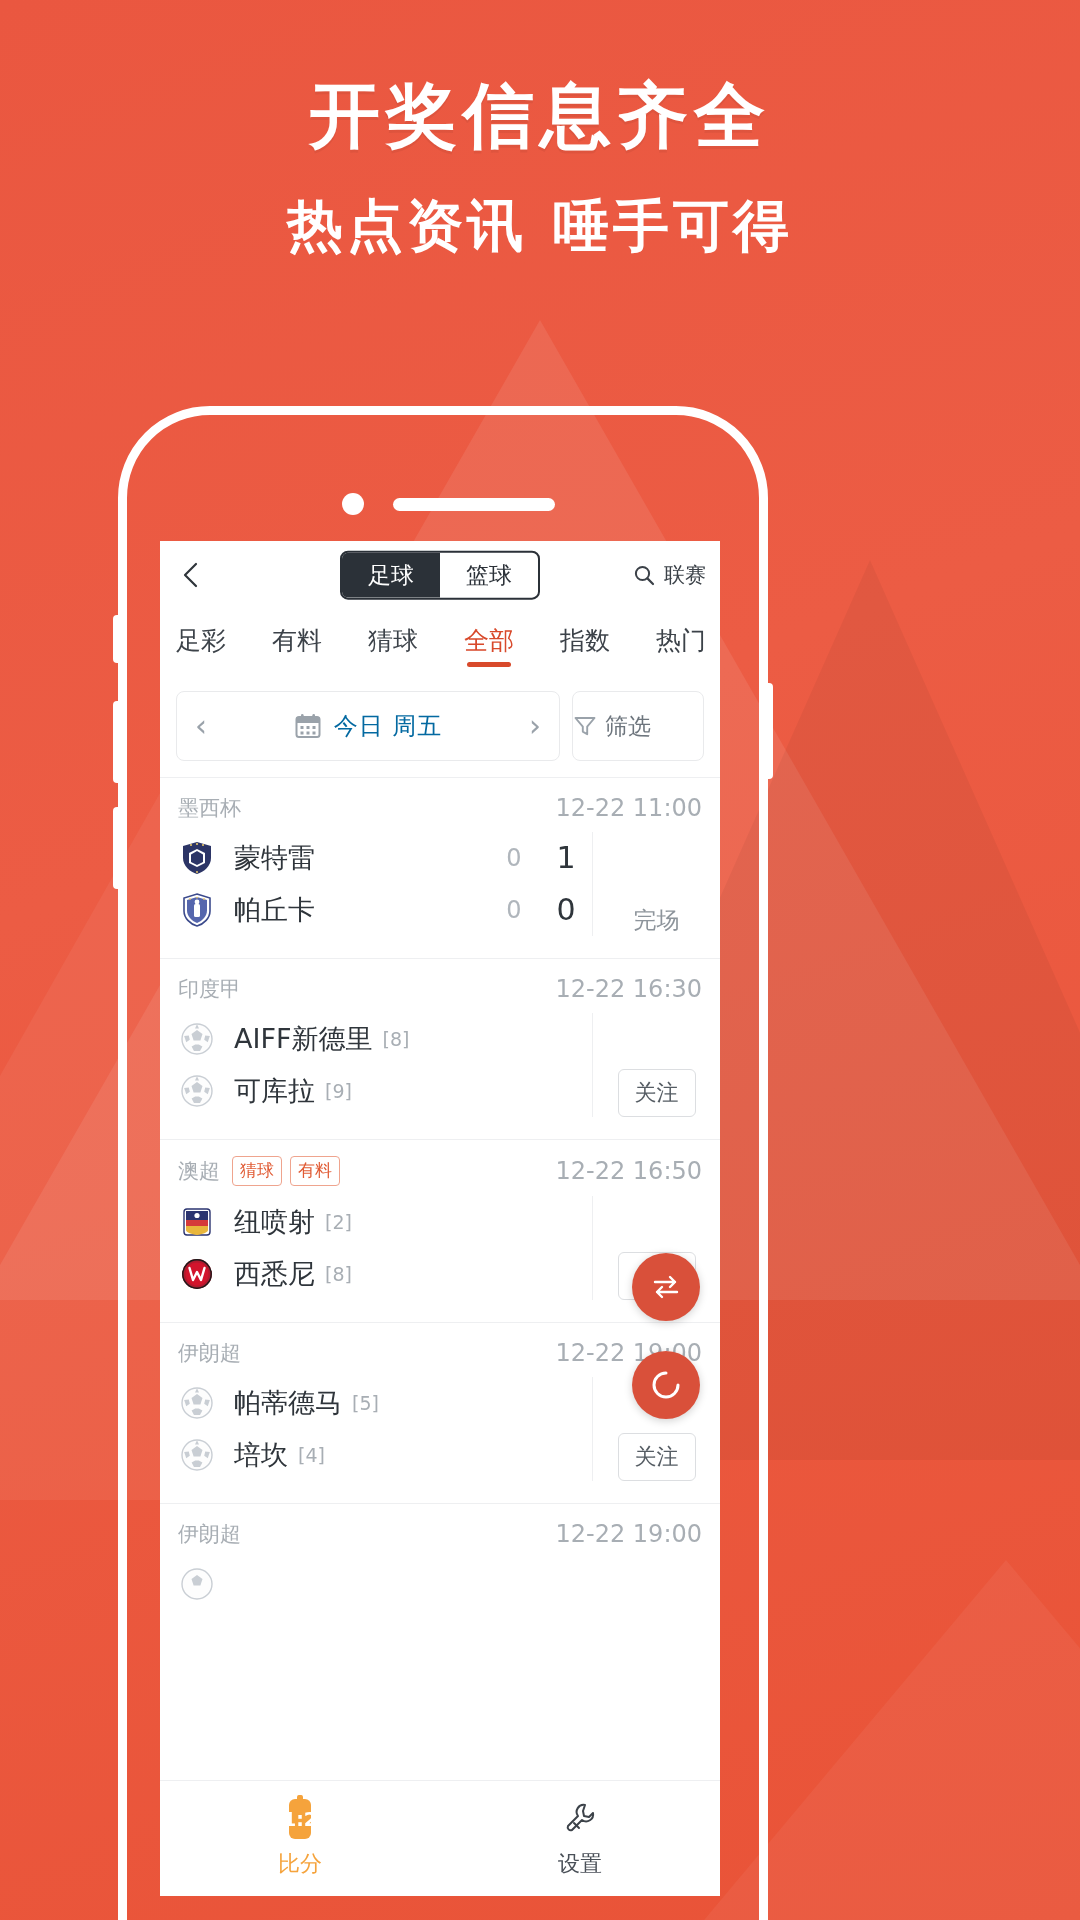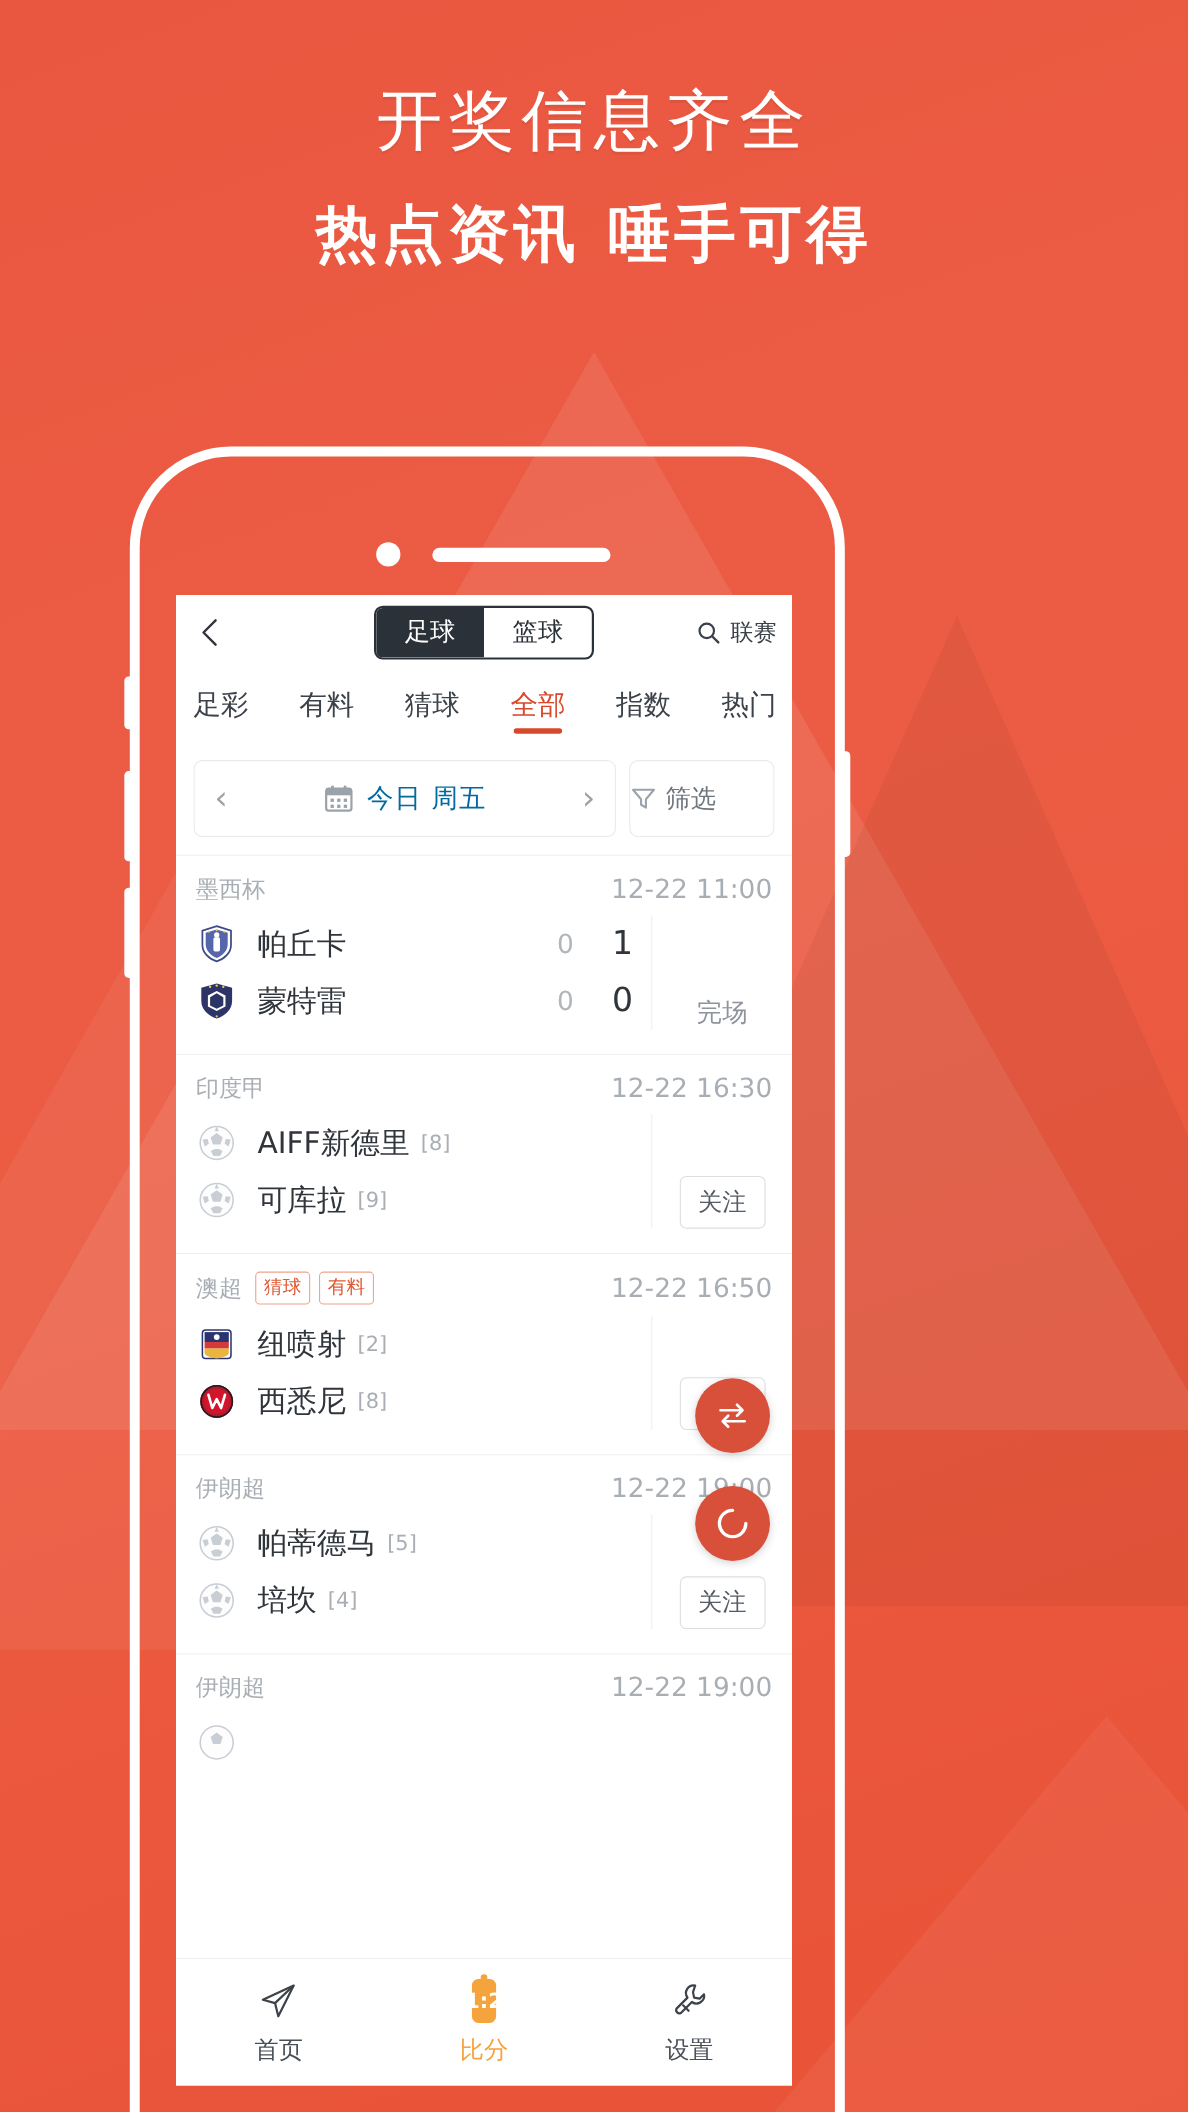--- a/index.html
+++ b/index.html
@@ -53,22 +53,22 @@
     border-bottom: 620px solid rgba(255,255,255,0.05);
   }
 
   
   .headline-block {
     position: absolute; top: 76px; left: 0; right: 0;
     text-align: center; z-index: 5;
   }
   .headline {
     color: #ffffff;
-    font-size: 60px;
-    font-weight: normal;
+    font-size: 71px;
+    font-weight: bold;
     letter-spacing: 6px;
     line-height: 1.12;
     text-shadow: 0 3px 0 rgba(0,0,0,0.05);
   }
   .subheadline {
     margin-top: 36px;
     color: #ffffff;
     font-size: 56px;
     font-weight: bold;
     letter-spacing: 4px;
@@ -443,45 +443,45 @@
     <div class="match-card">
       <div class="match-meta">
         <span class="league-name">墨西杯</span>
         <span class="match-time">12-22 11:00</span>
       </div>
       <div class="match-body">
         <div class="teams">
           <div class="team-row">
             <span class="team-logo">
               <svg viewBox="0 0 38 38">
+                <path d="M19 3 L33 7 V19 C33 27 26 33 19 35 C12 33 5 27 5 19 V7 Z" fill="#2c3566"></path>
+                <path d="M11 14 L19 10 L27 14 L27 24 L19 28 L11 24 Z" fill="#ffffff"></path>
+                <path d="M19 12 L25 15.5 V23 L19 26 L13 23 V15.5 Z" fill="#2c3566"></path>
+                <circle cx="13" cy="6" r="1.1" fill="#e9c76a"></circle>
+                <circle cx="19" cy="5" r="1.1" fill="#e9c76a"></circle>
+                <circle cx="25" cy="6" r="1.1" fill="#e9c76a"></circle>
+                <circle cx="19" cy="33" r="1" fill="#e9c76a"></circle>
+              </svg>
+            </span>
+            <span class="team-name">蒙特雷</span>
+          </div>
+          <div class="team-row">
+            <span class="team-logo">
+              <svg viewBox="0 0 38 38">
                 <path d="M19 3 L32 7 V20 C32 27 26 33 19 35 C12 33 6 27 6 20 V7 Z" fill="#ffffff" stroke="#3b4a8c" stroke-width="1.6"></path>
                 <path d="M19 6 L29 9 V19.5 C29 25 24.5 30 19 32 C13.5 30 9 25 9 19.5 V9 Z" fill="#5566ad"></path>
                 <rect x="16" y="13" width="6" height="13" rx="1.6" fill="#ffffff"></rect>
                 <circle cx="19" cy="11" r="2.4" fill="#ffffff"></circle>
                 <circle cx="12" cy="8" r="0.9" fill="#e9c76a"></circle>
                 <circle cx="19" cy="6.6" r="0.9" fill="#e9c76a"></circle>
                 <circle cx="26" cy="8" r="0.9" fill="#e9c76a"></circle>
               </svg>
             </span>
             <span class="team-name">帕丘卡</span>
           </div>
-          <div class="team-row">
-            <span class="team-logo">
-              <svg viewBox="0 0 38 38">
-                <path d="M19 3 L33 7 V19 C33 27 26 33 19 35 C12 33 5 27 5 19 V7 Z" fill="#2c3566"></path>
-                <path d="M11 14 L19 10 L27 14 L27 24 L19 28 L11 24 Z" fill="#ffffff"></path>
-                <path d="M19 12 L25 15.5 V23 L19 26 L13 23 V15.5 Z" fill="#2c3566"></path>
-                <circle cx="13" cy="6" r="1.1" fill="#e9c76a"></circle>
-                <circle cx="19" cy="5" r="1.1" fill="#e9c76a"></circle>
-                <circle cx="25" cy="6" r="1.1" fill="#e9c76a"></circle>
-                <circle cx="19" cy="33" r="1" fill="#e9c76a"></circle>
-              </svg>
-            </span>
-            <span class="team-name">蒙特雷</span>
-          </div>
         </div>
         <div class="scores">
           <div class="score-col">
             <div class="score-row"><span class="score-half">0</span></div>
             <div class="score-row"><span class="score-half">0</span></div>
           </div>
           <div class="score-col">
             <div class="score-row"><span class="score-full">1</span></div>
             <div class="score-row"><span class="score-full">0</span></div>
           </div>
@@ -645,29 +645,20 @@
       <path d="M28 22 H8 M13 17 L8 22 L13 27" fill="none" stroke="#fff" stroke-width="2.4" stroke-linecap="round" stroke-linejoin="round"></path>
     </svg>
   </div>
   <div class="fab fab-refresh">
     <svg viewBox="0 0 34 34">
       <path d="M17 5 A12 12 0 1 0 29 17" fill="none" stroke="#fff" stroke-width="3" stroke-linecap="round"></path>
     </svg>
   </div>
 
   <div class="tabbar">
-    <div class="tabbar-item">
-      <span class="ti-icon">
-        <svg viewBox="0 0 40 40">
-          <path d="M34 6 L6 19 L17 22 L20 34 Z" fill="none" stroke="#3c4249" stroke-width="2" stroke-linejoin="round"></path>
-          <path d="M34 6 L17 22" fill="none" stroke="#3c4249" stroke-width="2"></path>
-        </svg>
-      </span>
-      <span class="tabbar-label">首页</span>
-    </div>
     <div class="tabbar-item active">
       <span class="ti-icon">
         <span class="score-badge">1:2</span>
       </span>
       <span class="tabbar-label">比分</span>
     </div>
     <div class="tabbar-item">
       <span class="ti-icon">
         <svg viewBox="0 0 40 40">
           <path d="M25 6 a7 7 0 0 0 -7 11 L8 27 a3 3 0 0 0 4 4 L22 21 a7 7 0 0 0 11 -7 l-4 4 -5 -1 -1 -5 Z" fill="none" stroke="#3c4249" stroke-width="2" stroke-linejoin="round"></path>

